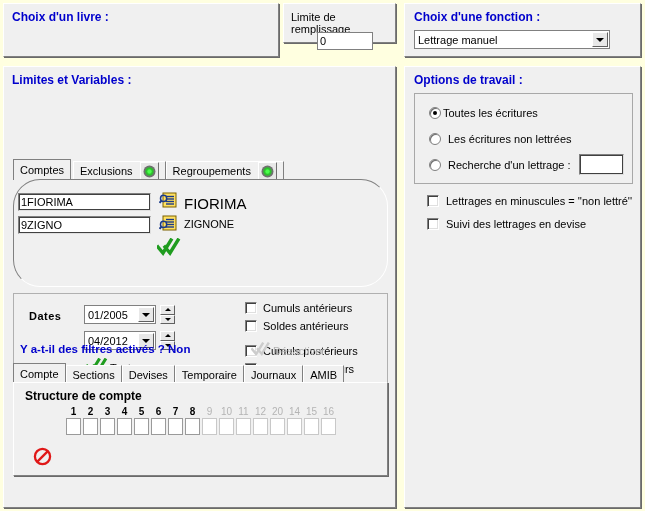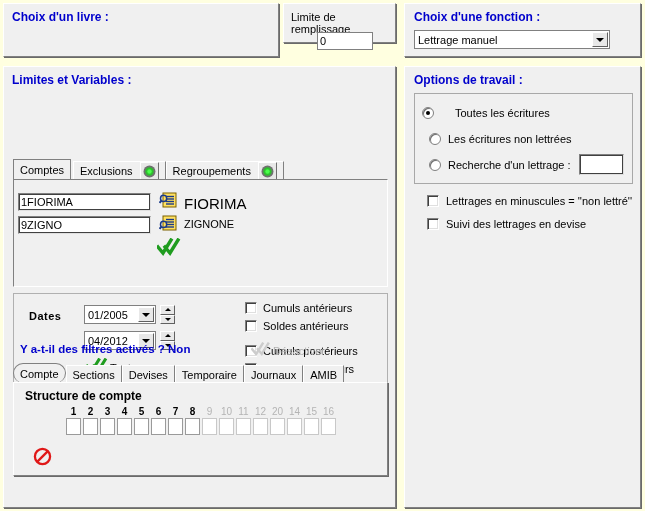--- a/index.html
+++ b/index.html
@@ -249,21 +249,21 @@
         <span class="ledbtn" style="margin-left:7px;">
           <svg width="13" height="13" viewBox="0 0 13 13">
             <circle cx="6.5" cy="6.5" r="6" fill="#707070"></circle>
             <circle cx="6.5" cy="6.5" r="4.2" fill="#2fbf2f"></circle>
             <circle cx="6.5" cy="6.5" r="2.2" fill="#4aff4a"></circle>
           </svg>
         </span>
       </div>
     </div>
 
-    <div class="sunk" style="position:absolute; left:9px; top:112px; width:375px; height:108px; border-color:#808080 #ffffff #ffffff #808080;">
+    <div class="sunk" style="position:absolute; left:9px; top:112px; width:375px; height:108px; border-color:#808080 #ffffff #ffffff #808080;border-radius:27px;">
 
       <div class="tinput" style="position:absolute; left:4px; top:13px; width:133px; height:18px;">
         <span>1FIORIMA</span>
       </div>
       <span style="position:absolute; left:145px; top:12px;">
         <svg width="18" height="18" viewBox="0 0 18 18">
           <rect x="4" y="1" width="13" height="14" fill="#ffe060" stroke="#7a6000"></rect>
           <g stroke="#1a3a8a" stroke-width="1.4">
             <line x1="7" y1="4.5" x2="15" y2="4.5"></line>
             <line x1="7" y1="7" x2="15" y2="7"></line>
@@ -383,21 +383,21 @@
         <span>
           <svg width="20" height="16" viewBox="0 0 24 20">
             <path d="M1 9 L6 15 L14 2" fill="none" stroke="#cccccc" stroke-width="3" stroke-linecap="square"></path>
             <path d="M8 9 L13 15 L21 2" fill="none" stroke="#cccccc" stroke-width="3" stroke-linecap="square"></path>
           </svg>
         </span>
         <span class="disabled-txt" style="font-size:11px;">Désactiver</span>
       </div>
 
       <div class="tabstrip" style="left:0px; top:22px; height:20px;">
-        <div class="tab sel" style="height:20px;border-radius:10px;">
+        <div class="tab sel" style="height:20px;">
           <span>Compte</span>
         </div>
         <div class="tab" style="height:18px;">
           <span>Sections</span>
         </div>
         <div class="tab" style="height:18px;">
           <span>Devises</span>
         </div>
         <div class="tab" style="height:18px;">
           <span>Temporaire</span>
@@ -492,21 +492,21 @@
         </span>
       </div>
     </div>
   </div>
 
   <div class="panel" style="left:404px; top:66px; width:237px; height:442px;">
 
     <div class="legend" style="position:absolute; left:9px; top:6px;">Options de travail :</div>
 
     <div style="position:absolute; left:9px; top:26px; width:219px; height:91px; border:1px solid #a8a8a8;">
-      <div style="position:absolute; left:7px; top:13px; display:flex; align-items:center; gap:21px;">
+      <div style="position:absolute; left:14px; top:13px; display:flex; align-items:center; gap:2px;">
         <span class="rad on"></span>
         <span style="font-size:11px;">Toutes les écritures</span>
       </div>
       <div style="position:absolute; left:14px; top:39px; display:flex; align-items:center; gap:7px;">
         <span class="rad"></span>
         <span style="font-size:11px;">Les écritures non lettrées</span>
       </div>
       <div style="position:absolute; left:14px; top:65px; display:flex; align-items:center; gap:7px;">
         <span class="rad"></span>
         <span style="font-size:11px;">Recherche d'un lettrage :</span>

